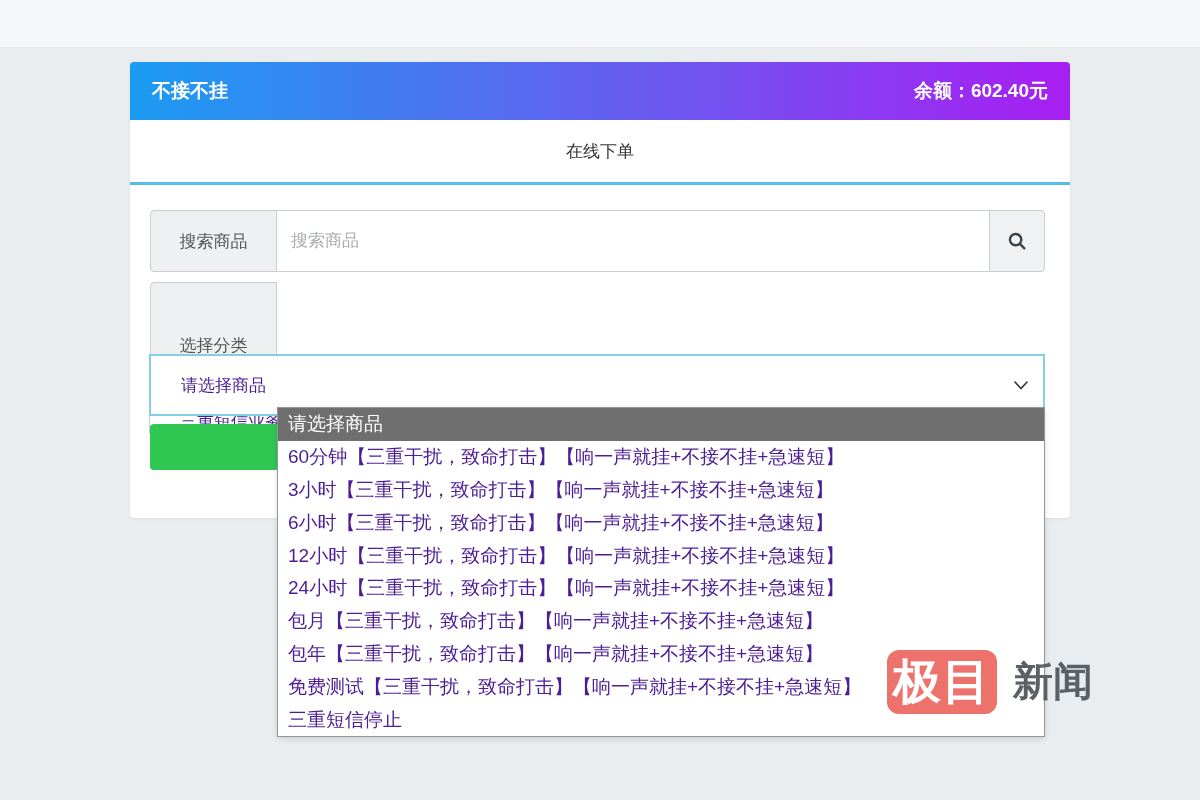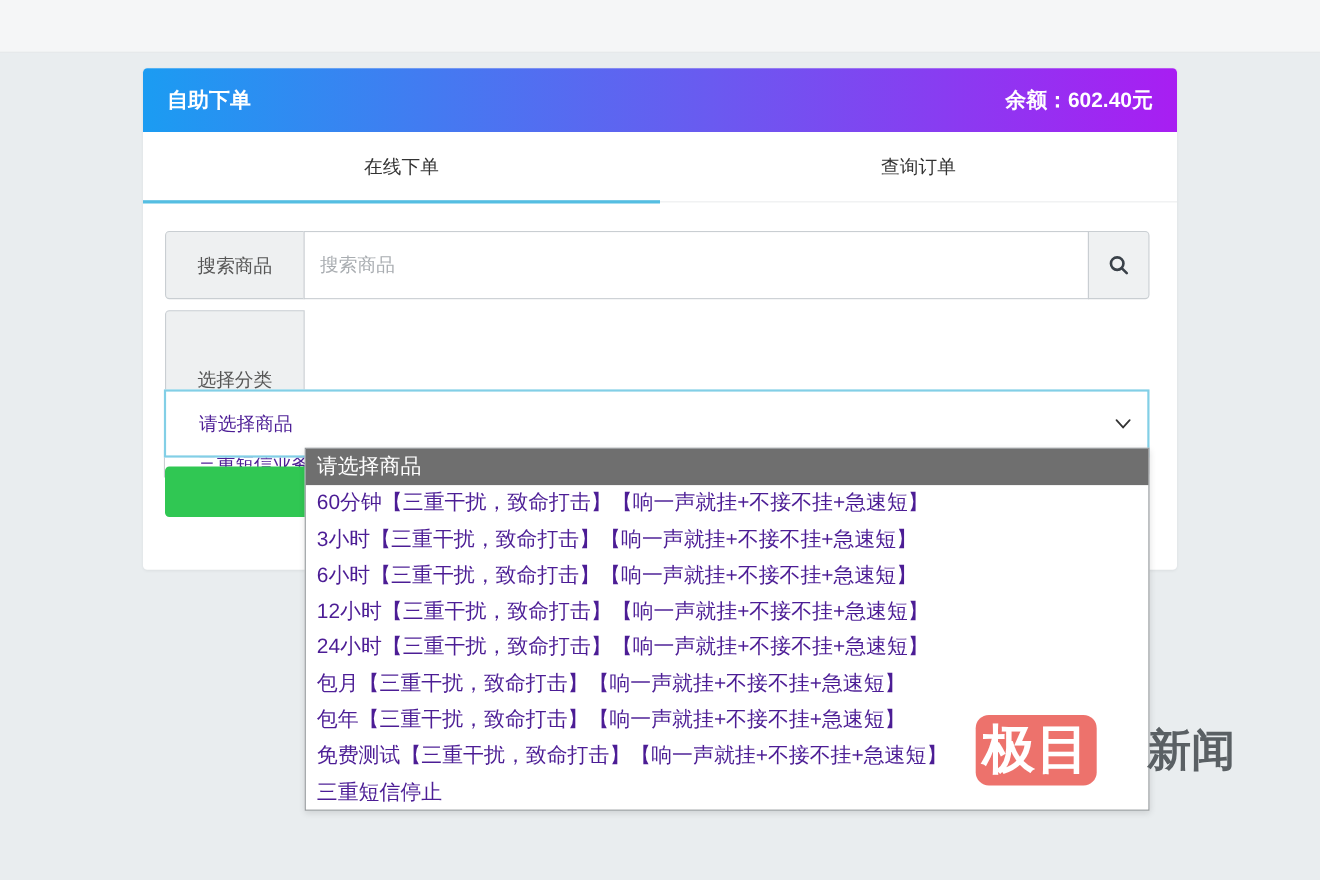--- a/index.html
+++ b/index.html
@@ -99,21 +99,21 @@
   }
   .dropdown .option {
     flex: 1; display: flex; align-items: center;
     padding: 0 10px; font-size: 19px; color: #4c1d95;
     white-space: nowrap; overflow: hidden; cursor: pointer;
   }
   .dropdown .option.selected { background: #6f6f6f; color: #ffffff; }
 
   .watermark { position: absolute; left: 887px; top: 650px; z-index: 20;
     display: flex; align-items: center;
-    font-family: "Liberation Serif", "DejaVu Serif", serif; font-weight: 700; gap: 30px;
+    font-family: "Liberation Serif", "DejaVu Serif", serif; font-weight: 700;
   }
   .watermark-badge {
     background: rgba(236,102,96,0.92); color: #ffffff;
     border-radius: 12px; padding: 8px 6px;
     font-size: 48px; line-height: 1; letter-spacing: 1px;
   }
   .watermark-suffix {
     color: #5a6064; font-size: 40px; line-height: 1; margin-left: 16px;
   }
 
@@ -122,30 +122,27 @@
 </head>
 <body>
 
 <div id="canvas">
 
   <div class="top-strip"></div>
 
   <div class="card">
 
     <div class="card-header">
-      <div class="card-title">自助下单</div>
+      <div class="card-title">不接不挂</div>
       <div class="balance">余额：602.40元</div>
     </div>
 
     <div class="tabbar">
       <div class="tab active">
         <span>在线下单</span>
-      </div>
-      <div class="tab">
-        <span>查询订单</span>
       </div>
     </div>
 
     <div class="form-row row-search">
       <div class="addon-label">搜索商品</div>
       <input class="field-input" type="text" placeholder="搜索商品" style="">
       <div class="search-btn">
         <span>
           <svg class="icon-svg" width="22" height="22" viewBox="0 0 24 24" fill="none" stroke="#3a4149" stroke-width="2.6" stroke-linecap="round">
             <circle cx="10.5" cy="10.5" r="6.2"></circle>

